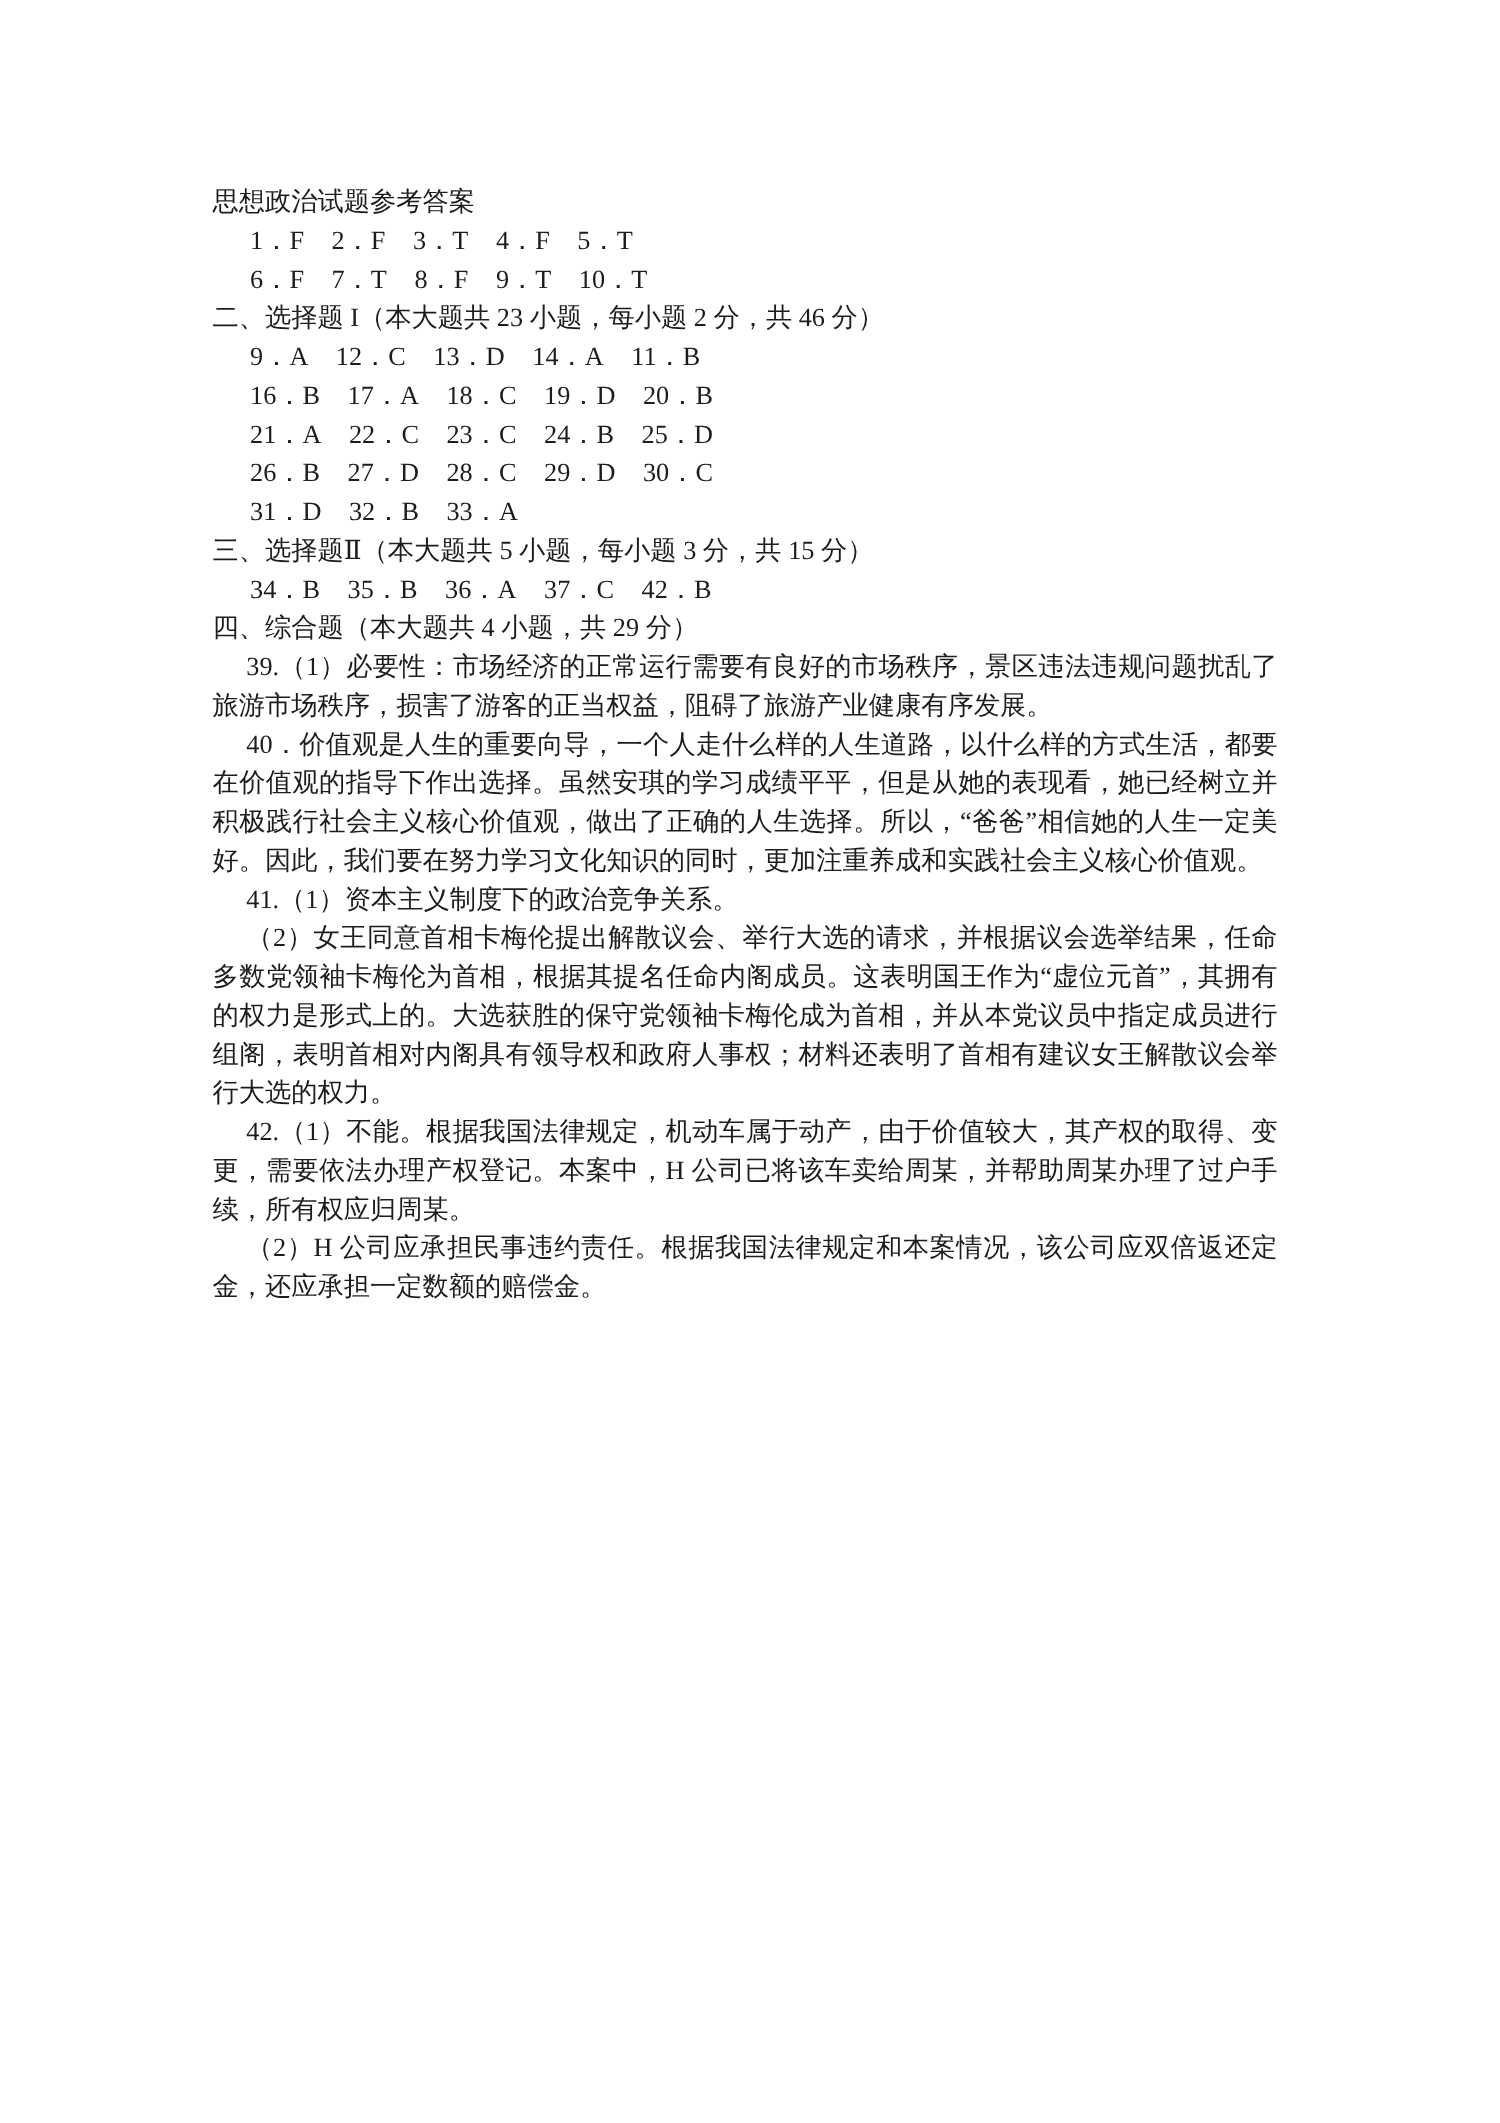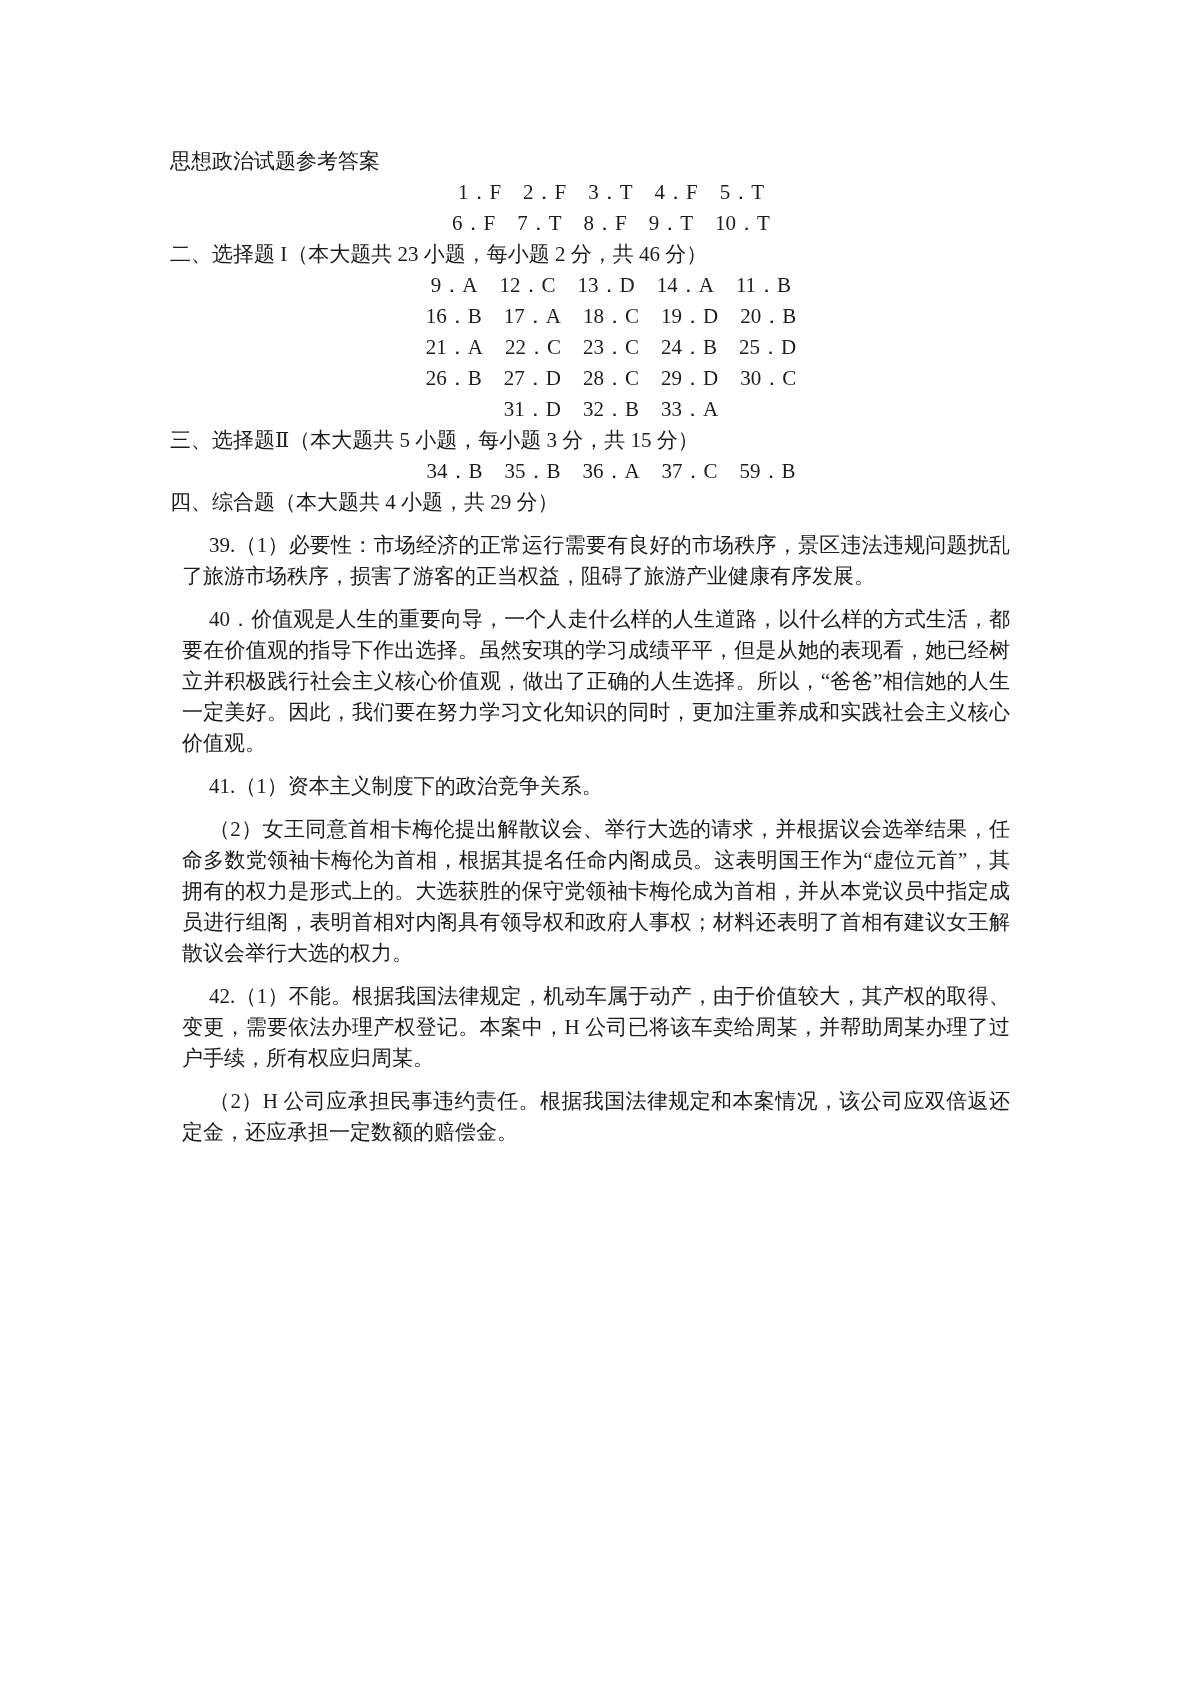--- a/index.html
+++ b/index.html
@@ -35,27 +35,26 @@
   .title, .heading {
     font-weight: normal;
     text-align: left;
   }
   .answers {
     display: flex;
     flex-direction: row;
     align-items: baseline;
     padding-left: 30px;
     column-gap: 22px;
-    justify-content: center;
   }
   .answer-item {
     white-space: nowrap;
   }
   .para {
-    margin: 12px;
+    margin: 0;
     text-align: justify;
     text-indent: 27px;
     word-break: break-all;
   }
 </style>
 </head>
 <body>
 
 <div class="page">
   <div class="content">
@@ -108,21 +107,21 @@
           <span class="answer-item">31．D</span>
           <span class="answer-item">32．B</span>
           <span class="answer-item">33．A</span>
         </div>
         <div class="line heading">三、选择题Ⅱ（本大题共 5 小题，每小题 3 分，共 15 分）</div>
         <div class="line answers">
           <span class="answer-item">34．B</span>
           <span class="answer-item">35．B</span>
           <span class="answer-item">36．A</span>
           <span class="answer-item">37．C</span>
-          <span class="answer-item">59．B</span>
+          <span class="answer-item">42．B</span>
         </div>
         <div class="line heading">四、综合题（本大题共 4 小题，共 29 分）</div>
         <p class="para">39.（1）必要性：市场经济的正常运行需要有良好的市场秩序，景区违法违规问题扰乱了旅游市场秩序，损害了游客的正当权益，阻碍了旅游产业健康有序发展。</p>
         <p class="para">40．价值观是人生的重要向导，一个人走什么样的人生道路，以什么样的方式生活，都要在价值观的指导下作出选择。虽然安琪的学习成绩平平，但是从她的表现看，她已经树立并积极践行社会主义核心价值观，做出了正确的人生选择。所以，“爸爸”相信她的人生一定美好。因此，我们要在努力学习文化知识的同时，更加注重养成和实践社会主义核心价值观。</p>
         <p class="para">41.（1）资本主义制度下的政治竞争关系。</p>
         <p class="para">（2）女王同意首相卡梅伦提出解散议会、举行大选的请求，并根据议会选举结果，任命多数党领袖卡梅伦为首相，根据其提名任命内阁成员。这表明国王作为“虚位元首”，其拥有的权力是形式上的。大选获胜的保守党领袖卡梅伦成为首相，并从本党议员中指定成员进行组阁，表明首相对内阁具有领导权和政府人事权；材料还表明了首相有建议女王解散议会举行大选的权力。</p>
         <p class="para">42.（1）不能。根据我国法律规定，机动车属于动产，由于价值较大，其产权的取得、变更，需要依法办理产权登记。本案中，H 公司已将该车卖给周某，并帮助周某办理了过户手续，所有权应归周某。</p>
         <p class="para">（2）H 公司应承担民事违约责任。根据我国法律规定和本案情况，该公司应双倍返还定金，还应承担一定数额的赔偿金。</p>
       </div>
   </div>

